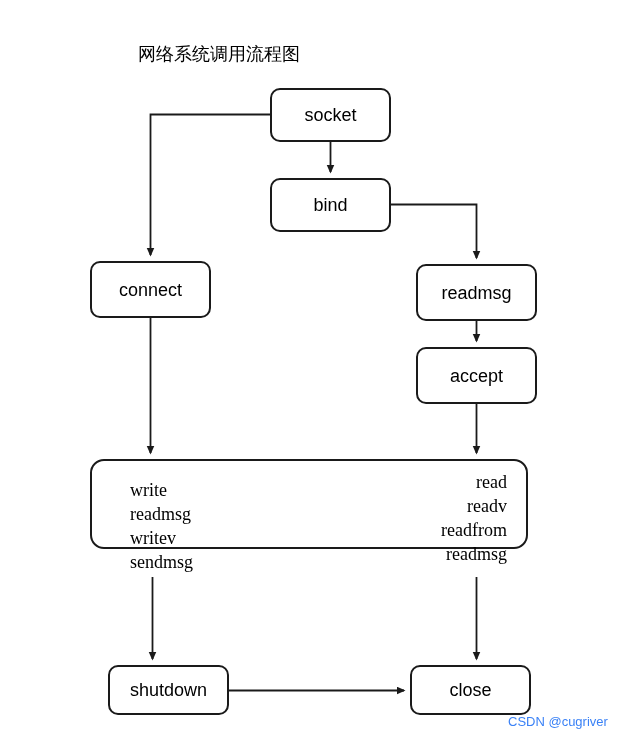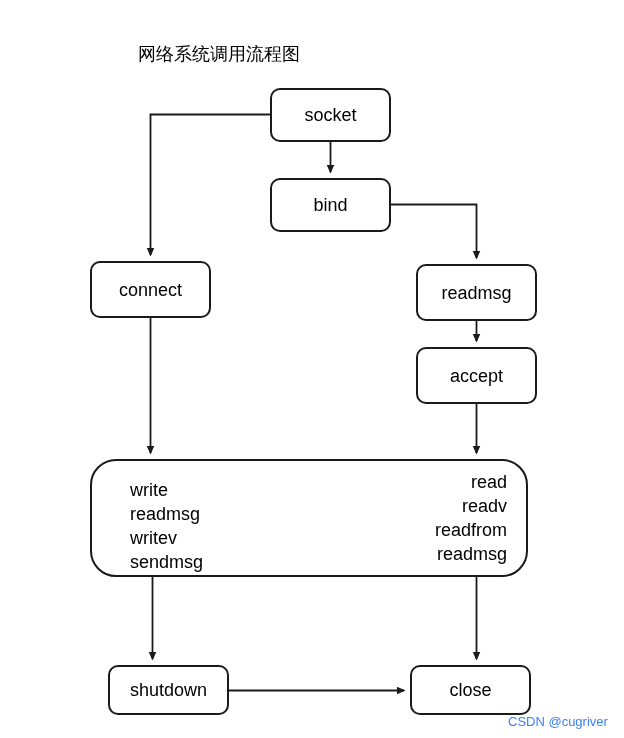--- a/index.html
+++ b/index.html
@@ -55,25 +55,26 @@
   #box-listen  { left: 416px; top: 264px; width: 121px; height: 57px; }
   #box-accept  { left: 416px; top: 347px; width: 121px; height: 57px; }
   #box-shutdown{ left: 108px; top: 665px; width: 121px; height: 50px; }
   #box-close   { left: 410px; top: 665px; width: 121px; height: 50px; }
 
   #box-io {
     position: absolute;
     left: 90px;
     top: 459px;
     width: 438px;
-    height: 118px;
+    height: 90px;
     box-sizing: border-box;
     border: 2px solid #1a1a1a;
-    border-radius: 26px;
+    border-radius: 14px;
     background: #ffffff;
+    font-family: Liberation Serif, serif;
   }
   #io-send-list {
     position: absolute;
     left: 38px;
     top: 17px;
     text-align: left;
   }
   #io-recv-list {
     position: absolute;
     right: 19px;

